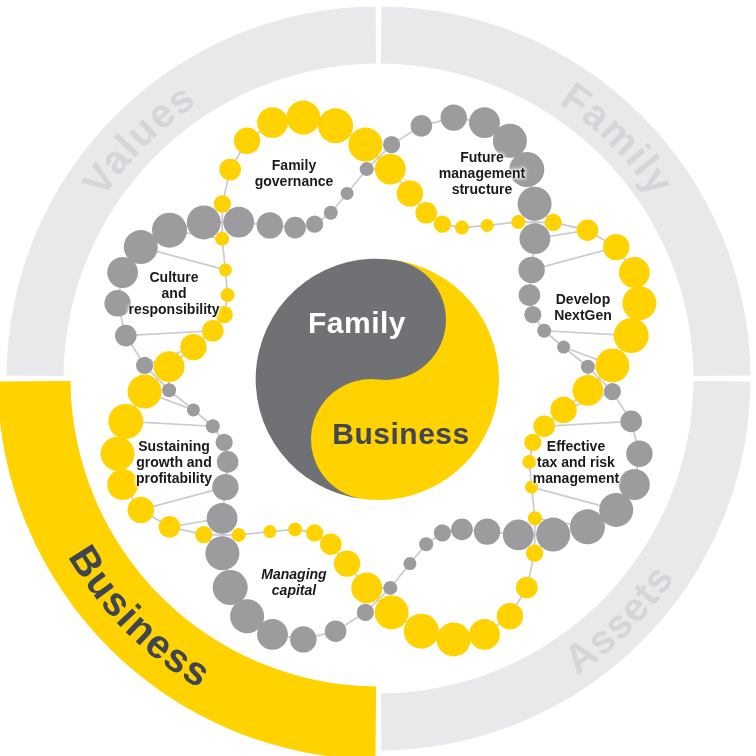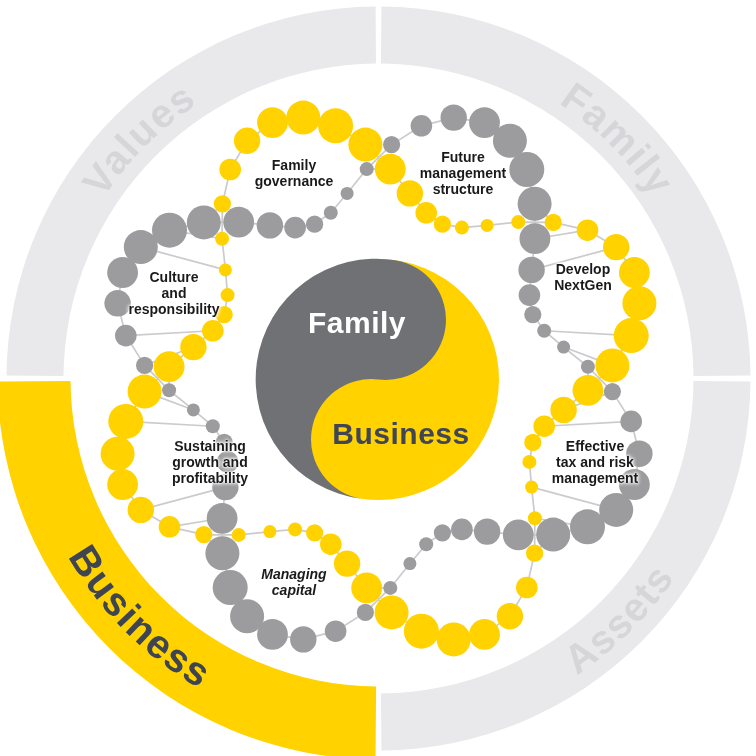--- a/index.html
+++ b/index.html
@@ -163,31 +163,31 @@
         <path d="M395.3,260.2 A120.5,120.5 0 1 0 361.7,498.8 A60.25,60.25 0 0 1 378.5,379.5 A60.25,60.25 0 0 0 395.3,260.2 Z" fill="#707175"></path>
       </g>
     <text class="ring-label" id="rl0" text-anchor="middle" fill="#D6D6DA"><textPath id="tpt0" startOffset="50%" href="#tp-values" xlink:href="#tp-values">Values</textPath></text>
     <text class="ring-label" id="rl1" text-anchor="middle" fill="#D6D6DA"><textPath id="tpt1" startOffset="50%" href="#tp-family" xlink:href="#tp-family">Family</textPath></text>
     <text class="ring-label" id="rl2" text-anchor="middle" fill="#3F4550"><textPath id="tpt2" startOffset="50%" href="#tp-business" xlink:href="#tp-business">Business</textPath></text>
     <text class="ring-label" id="rl3" text-anchor="middle" fill="#D6D6DA"><textPath id="tpt3" startOffset="50%" href="#tp-assets" xlink:href="#tp-assets">Assets</textPath></text>
   </svg>
 
   <div class="petal-label" id="pl0" style="left: 294px; top: 174px;">Family
 governance</div>
-  <div class="petal-label" id="pl1" style="left: 463px; top: 174px;">Future
+  <div class="petal-label" id="pl1" style="left: 482px; top: 174px;">Future
 management
 structure</div>
-  <div class="petal-label" id="pl2" style="left: 583px; top: 278px;">Develop
+  <div class="petal-label" id="pl2" style="left: 583px; top: 308px;">Develop
 NextGen</div>
-  <div class="petal-label" id="pl3" style="left: 595px; top: 463px; text-align: center;">Effective
+  <div class="petal-label" id="pl3" style="left: 576px; top: 463px; text-align: center;">Effective
 tax and risk
 management</div>
   <div class="petal-label" id="pl5" style="left: 294px; top: 583px; font-style: italic;">Managing
 capital</div>
-  <div class="petal-label" id="pl6" style="left: 174px; top: 463px; margin-left: 36px;">Sustaining
+  <div class="petal-label" id="pl6" style="left: 174px; top: 463px;">Sustaining
 growth and
 profitability</div>
   <div class="petal-label" id="pl7" style="left: 174px; top: 294px;">Culture
 and
 responsibility</div>
 
   <div class="center-label family" style="left:357px;top:323px;">Family</div>
   <div class="center-label business" style="left:401px;top:434px;">Business</div>
 </div>
 

